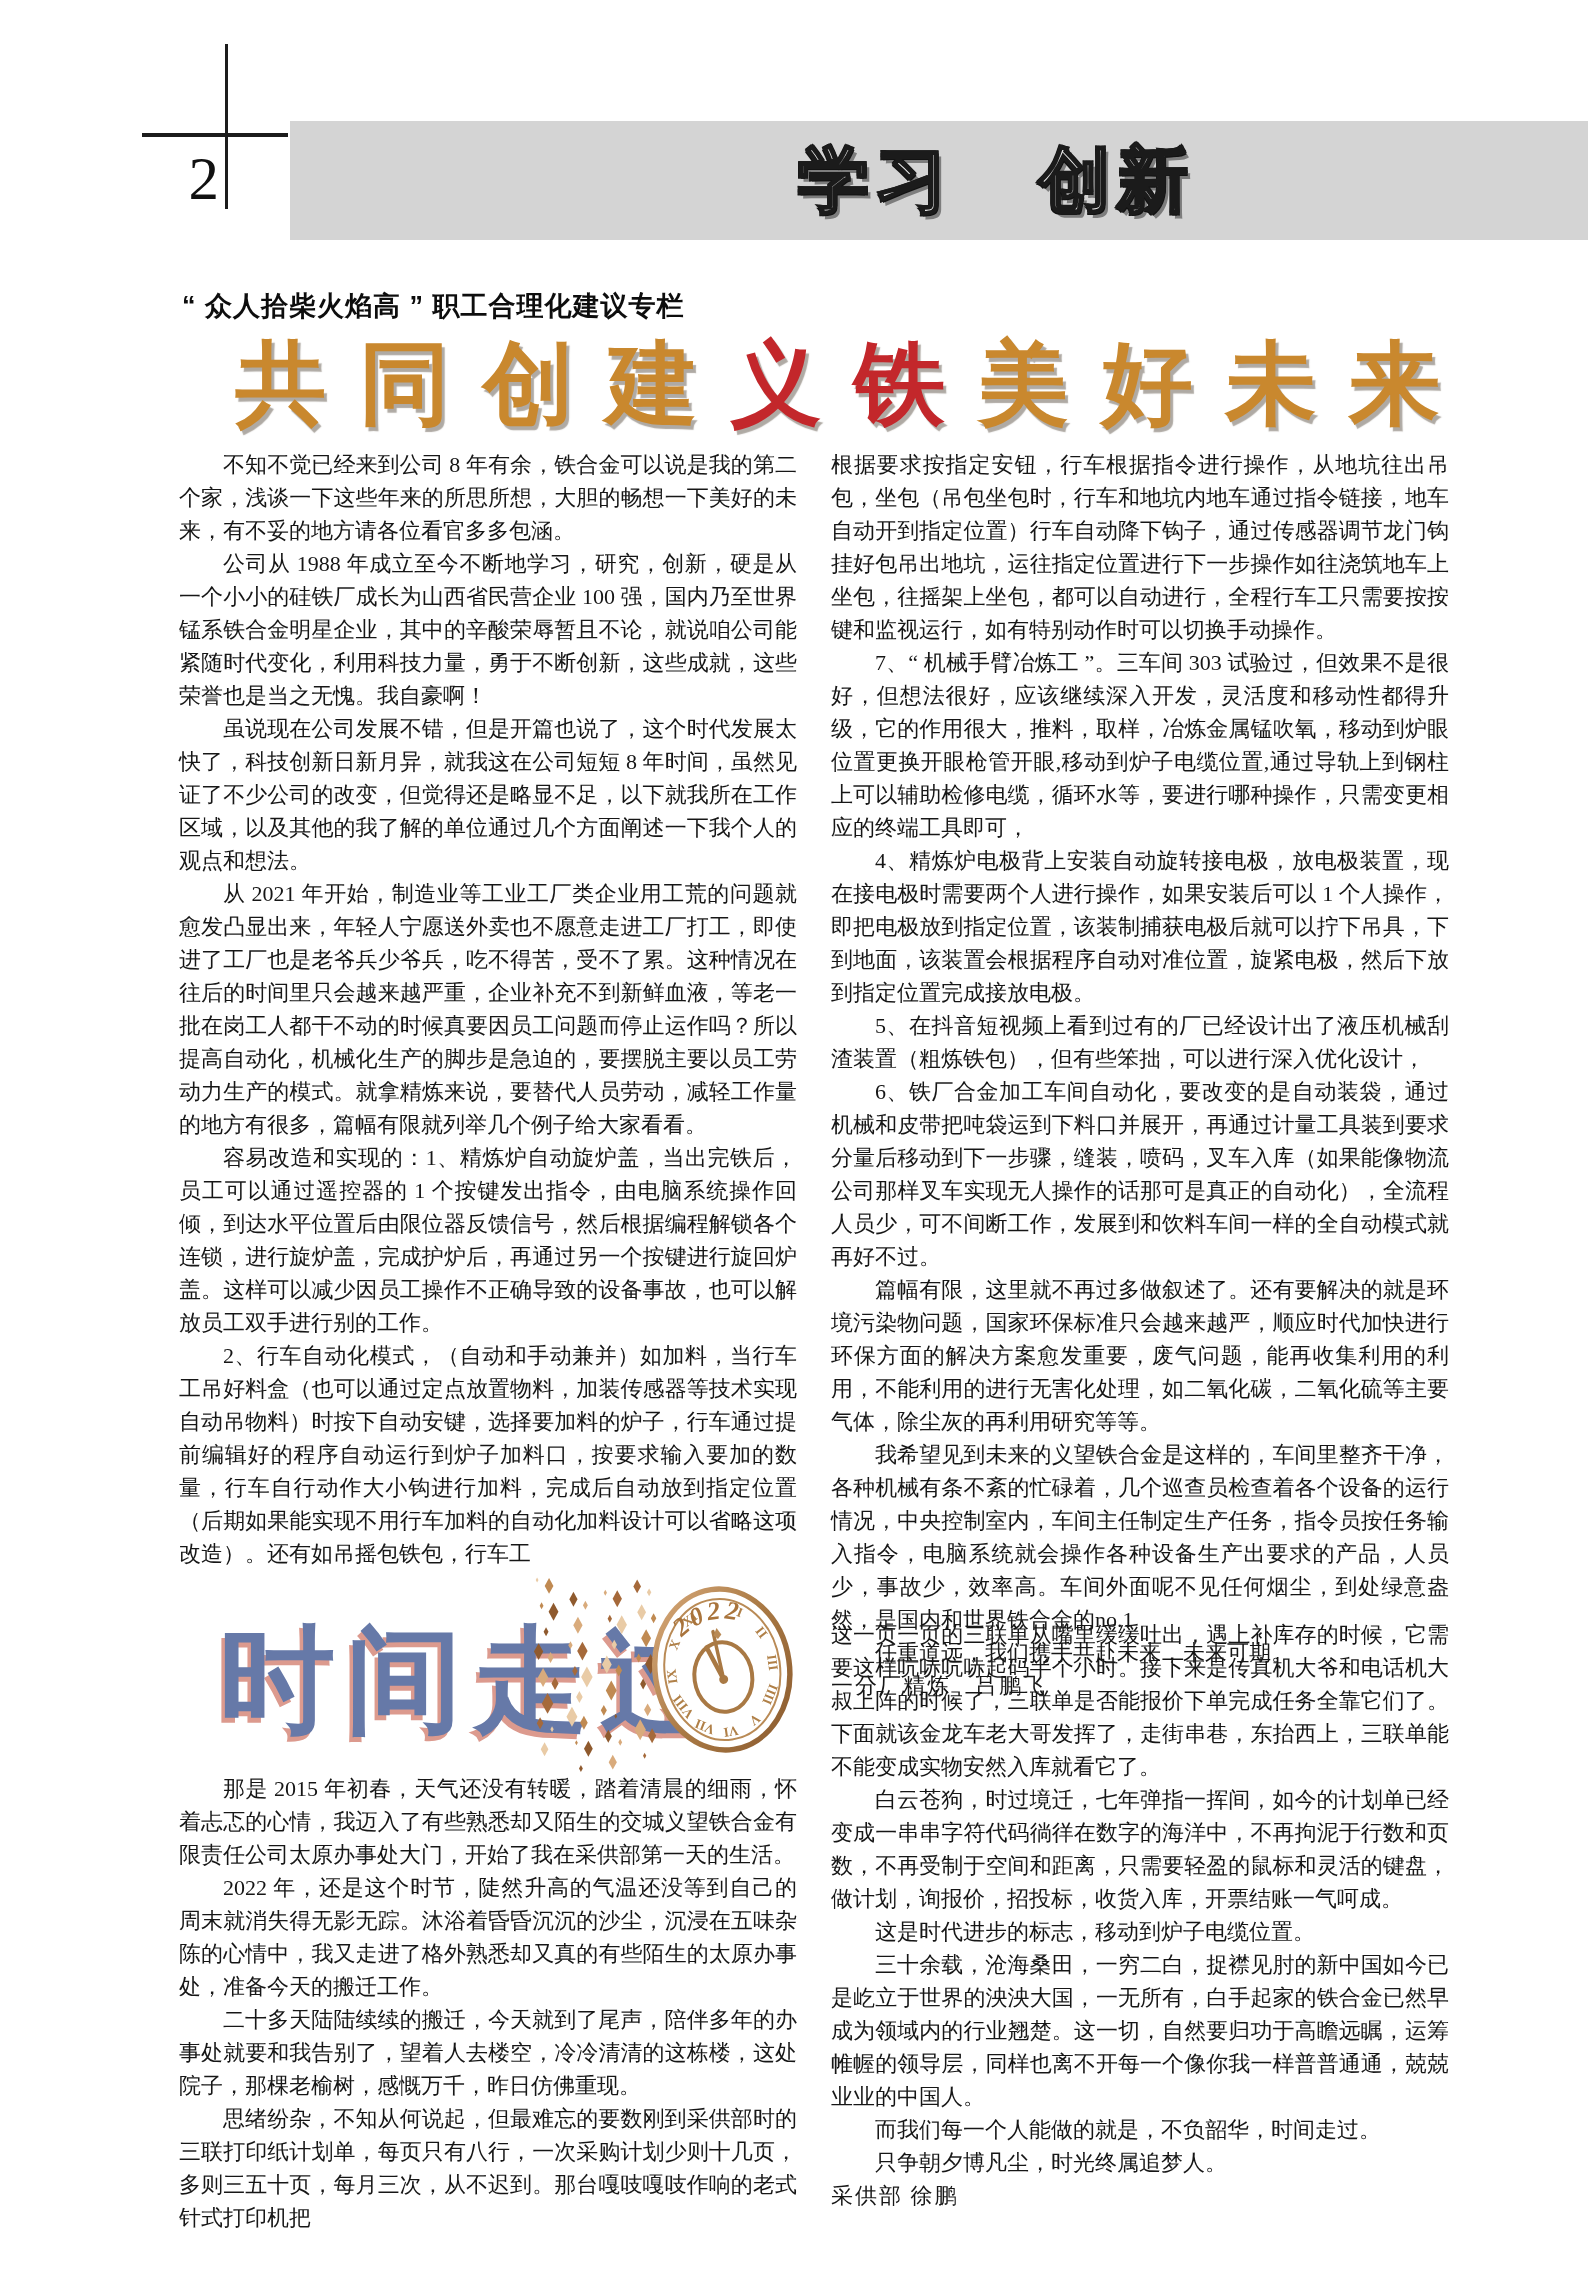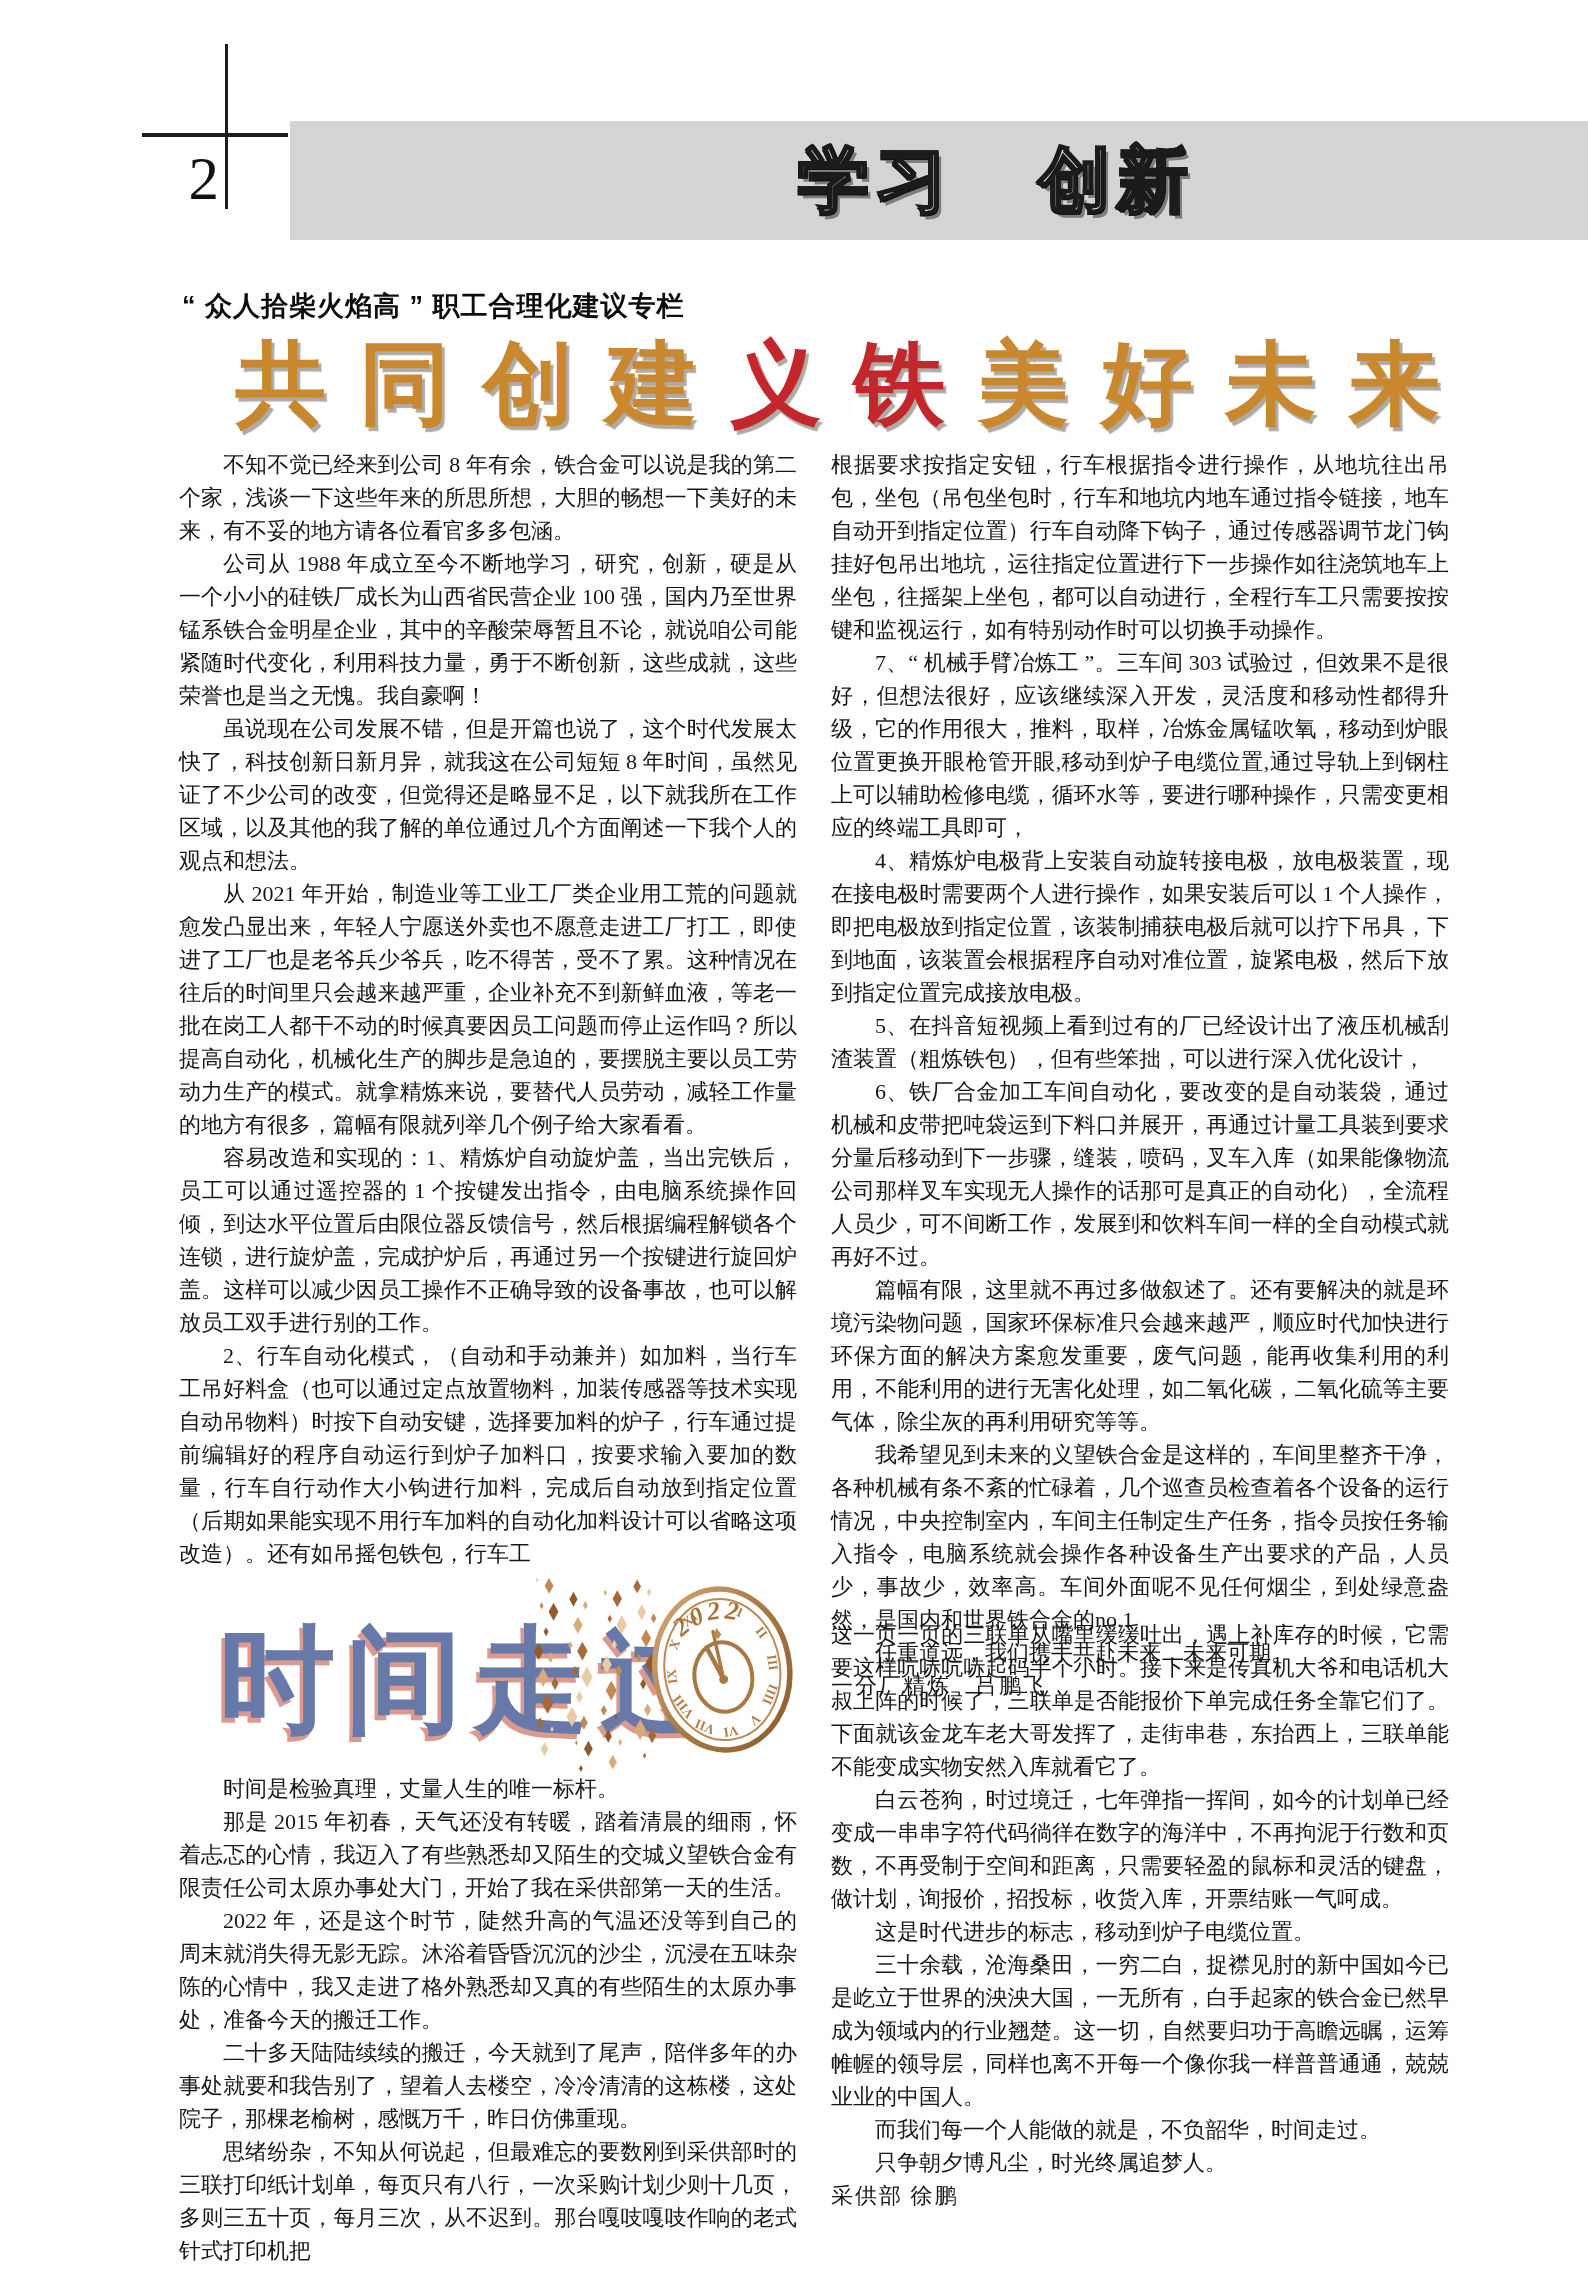--- a/index.html
+++ b/index.html
@@ -199,21 +199,20 @@
         <ellipse cx="380" cy="235" rx="58" ry="70" fill="#ffffff" stroke="#a97944" stroke-width="8"></ellipse>
         <line x1="380" y1="240" x2="372" y2="142" stroke="#a97944" stroke-width="7" stroke-linecap="round"></line>
         <line x1="380" y1="240" x2="355" y2="172" stroke="#a97944" stroke-width="9" stroke-linecap="round"></line>
         <circle cx="380" cy="240" r="9" fill="#a97944"></circle>
         <path d="M 372 150 l 8 -14 l 8 14 l -8 8 z" fill="#b98a55"></path>
       </g>
     </svg>
   </div>
 
   <div class="col" id="a2-left">
-      <p class="indent">时间是检验真理，丈量人生的唯一标杆。</p>
       <p class="indent">那是 2015 年初春，天气还没有转暖，踏着清晨的细雨，怀着忐忑的心情，我迈入了有些熟悉却又陌生的交城义望铁合金有限责任公司太原办事处大门，开始了我在采供部第一天的生活。</p>
       <p class="indent">2022 年，还是这个时节，陡然升高的气温还没等到自己的周末就消失得无影无踪。沐浴着昏昏沉沉的沙尘，沉浸在五味杂陈的心情中，我又走进了格外熟悉却又真的有些陌生的太原办事处，准备今天的搬迁工作。</p>
       <p class="indent">二十多天陆陆续续的搬迁，今天就到了尾声，陪伴多年的办事处就要和我告别了，望着人去楼空，冷冷清清的这栋楼，这处院子，那棵老榆树，感慨万千，昨日仿佛重现。</p>
       <p class="indent">思绪纷杂，不知从何说起，但最难忘的要数刚到采供部时的三联打印纸计划单，每页只有八行，一次采购计划少则十几页，多则三五十页，每月三次，从不迟到。那台嘎吱嘎吱作响的老式针式打印机把</p>
     </div>
   <div class="col" id="a2-right">
     <div>
         <p class="cont">这一页一页的三联单从嘴里缓缓吐出，遇上补库存的时候，它需要这样吭哧吭哧起码半个小时。接下来是传真机大爷和电话机大叔上阵的时候了，三联单是否能报价下单完成任务全靠它们了。下面就该金龙车老大哥发挥了，走街串巷，东抬西上，三联单能不能变成实物安然入库就看它了。</p>
         <p class="indent">白云苍狗，时过境迁，七年弹指一挥间，如今的计划单已经变成一串串字符代码徜徉在数字的海洋中，不再拘泥于行数和页数，不再受制于空间和距离，只需要轻盈的鼠标和灵活的键盘，做计划，询报价，招投标，收货入库，开票结账一气呵成。</p>
         <p class="indent">这是时代进步的标志，移动到炉子电缆位置。</p>

